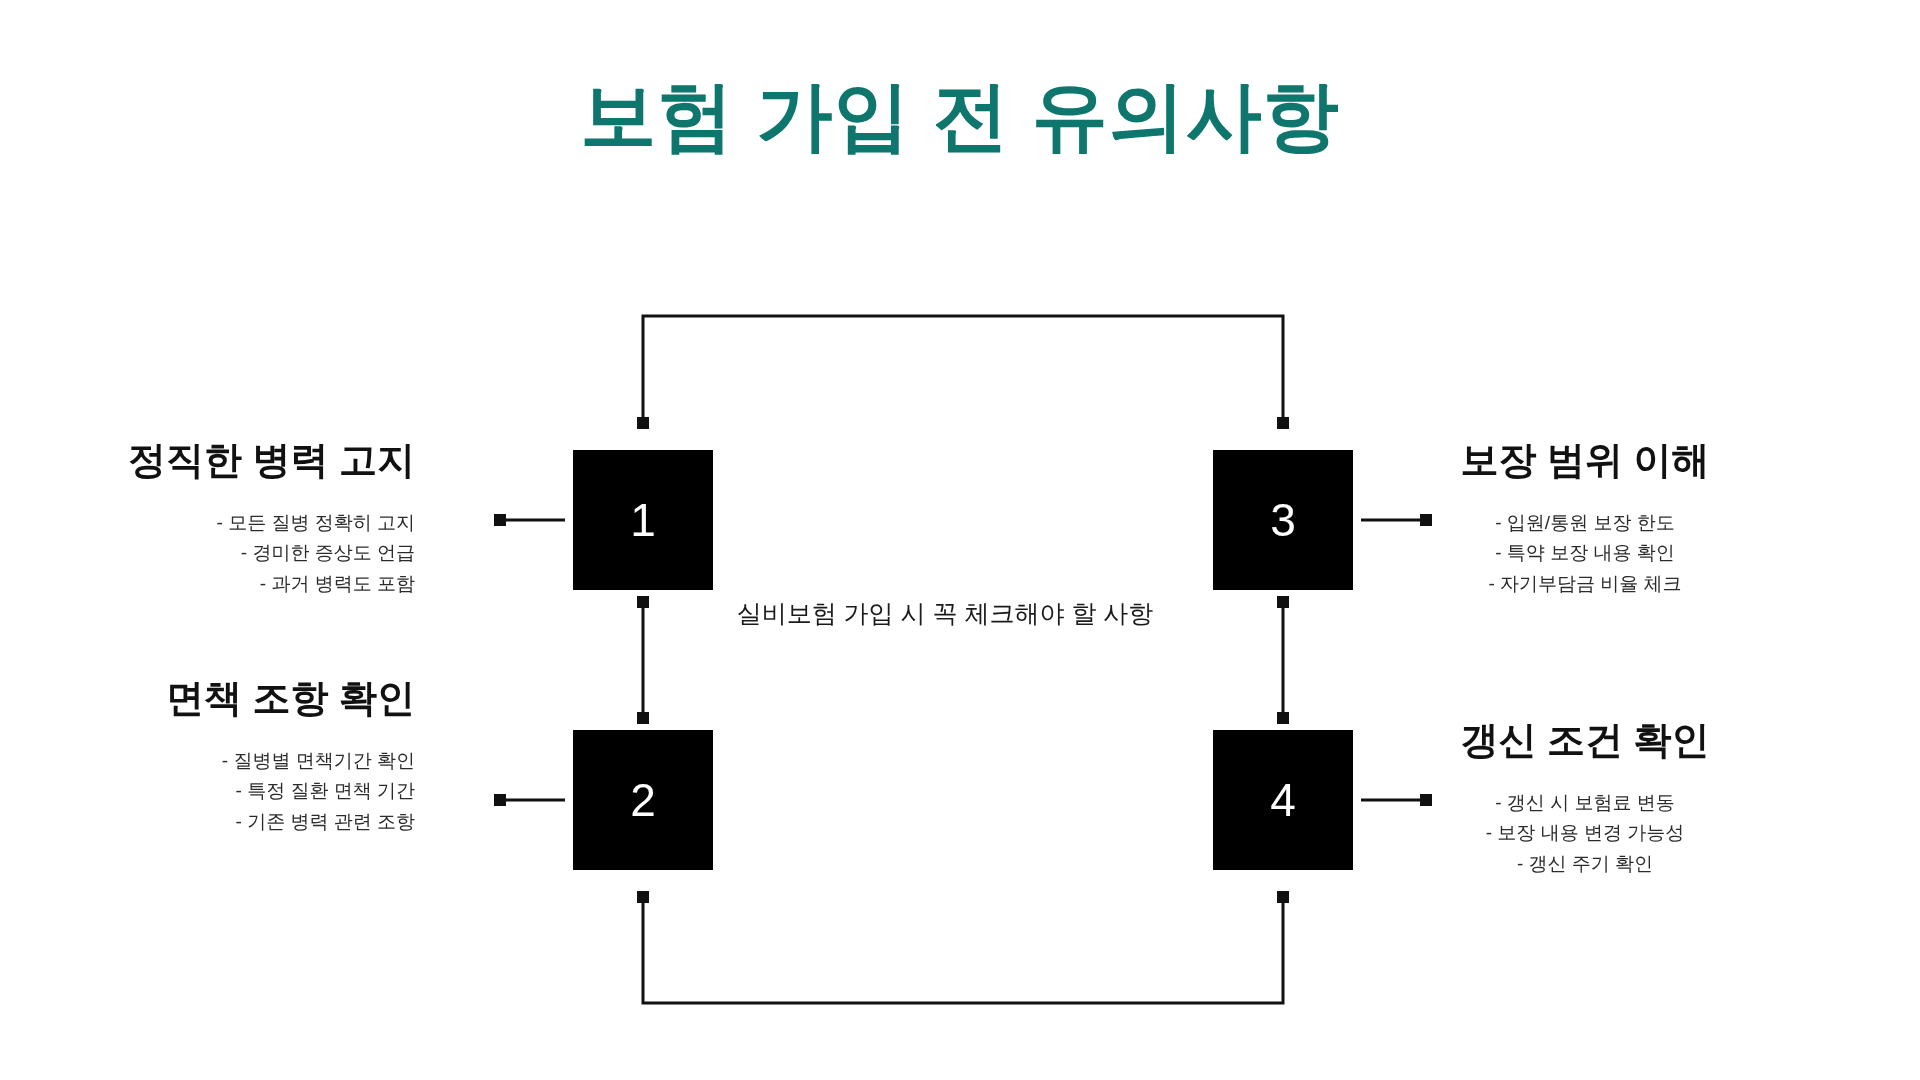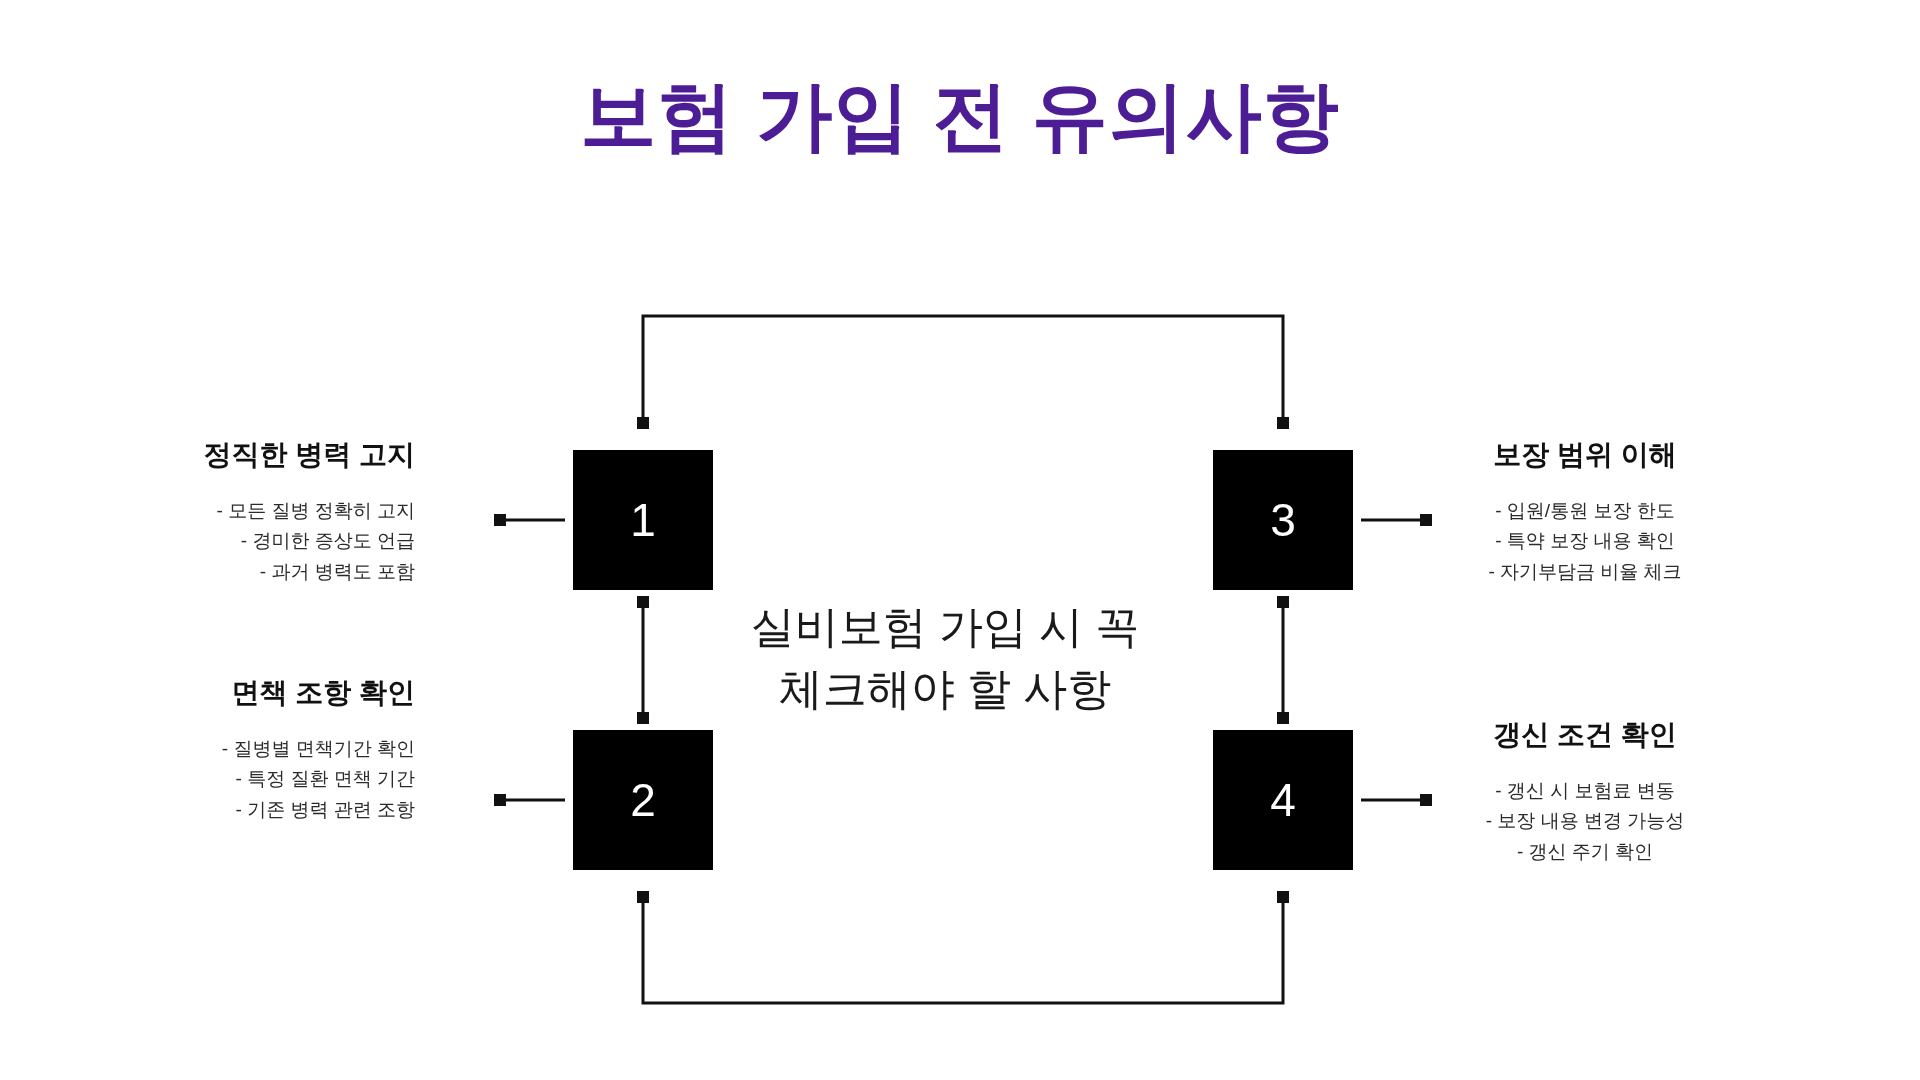--- a/index.html
+++ b/index.html
@@ -26,21 +26,21 @@
   
   .page-title {
     position: absolute;
     top: 74px;
     left: 0;
     width: 1920px;
     text-align: center;
     font-size: 76px;
     font-weight: 700;
     letter-spacing: 1px;
-    color: #4c1d95;
+    color: #0f766e;
     line-height: 1.1;
     white-space: nowrap;
   }
 
   
   #connectors {
     position: absolute;
     top: 0;
     left: 0;
     width: 1920px;
@@ -66,36 +66,36 @@
   .node-box.n3 { left: 1213px; top: 450px; }
   .node-box.n4 { left: 1213px; top: 730px; }
 
   
   .center-caption {
     position: absolute;
     left: 730px;
     top: 596px;
     width: 430px;
     text-align: center;
-    font-size: 44px;
+    font-size: 25px;
     font-weight: 400;
     line-height: 1.42;
     color: #1a1a1a;
   }
 
   
   .text-block {
     position: absolute;
     width: 330px;
   }
   .text-block.left  { text-align: right; }
   .text-block.right { text-align: center; }
 
   .block-heading {
-    font-size: 28px;
+    font-size: 38px;
     font-weight: 700;
     color: #111111;
     line-height: 1.2;
     margin-bottom: 24px;
     white-space: nowrap;
   }
   .bullet-list {
     list-style: none;
     margin: 0;
     padding: 0;

